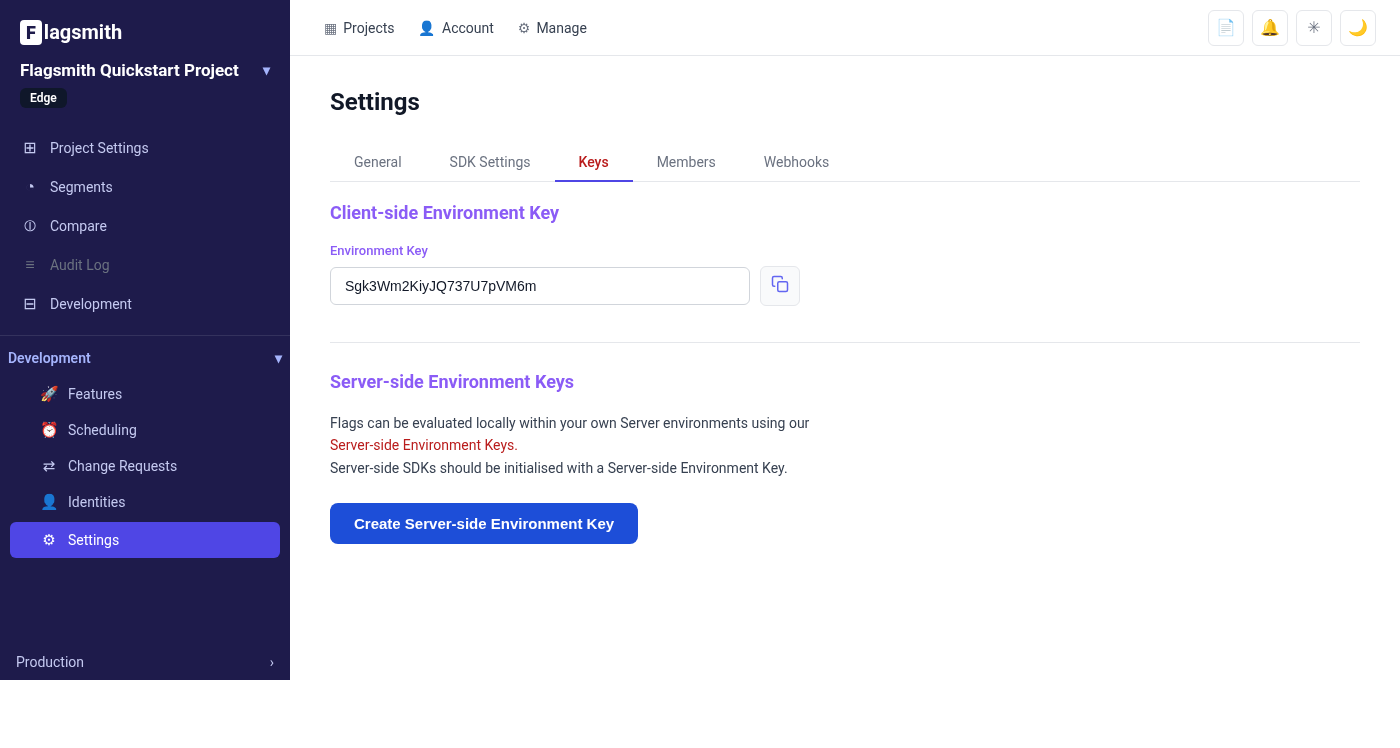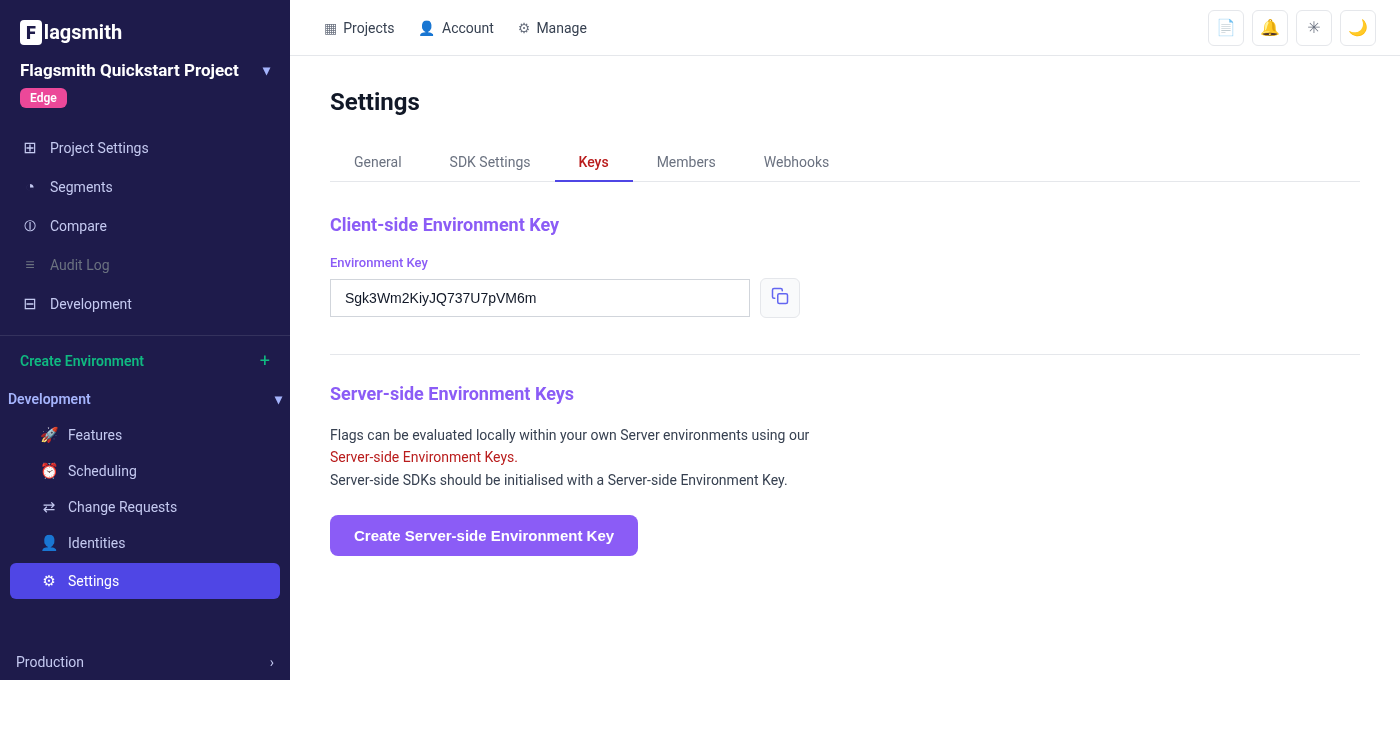--- a/index.html
+++ b/index.html
@@ -47,21 +47,21 @@
       align-items: center;
       justify-content: space-between;
       cursor: pointer;
     }
     .project-name .chevron {
       font-size: 14px;
       color: #a5b4fc;
     }
     .edge-badge {
       display: inline-block;
-      background: #ec4899;
+      background: #0f172a;
       color: #fff;
       font-size: 12px;
       font-weight: 600;
       padding: 3px 10px;
       border-radius: 6px;
       margin-top: 8px;
     }
     .sidebar-nav {
       padding: 8px 0;
     }
@@ -194,21 +194,21 @@
       font-size: 24px;
       font-weight: 700;
       color: #111827;
       margin-bottom: 28px;
     }
 
     
     .tabs {
       display: flex;
       border-bottom: 1px solid #e5e7eb;
-      margin-bottom: 32px;
+      margin-bottom: 20px;
     }
     .tab {
       padding: 10px 24px;
       font-size: 14px;
       color: #6b7280;
       cursor: pointer;
       border-bottom: 2px solid transparent;
       margin-bottom: -1px;
       white-space: nowrap;
     }
@@ -237,21 +237,21 @@
       display: flex;
       align-items: center;
       gap: 10px;
       margin-bottom: 36px;
     }
     .key-input {
       flex: 0 0 auto;
       width: 420px;
       padding: 10px 14px;
       border: 1px solid #d1d5db;
-      border-radius: 0;
+      border-radius: 6px;
       font-size: 14px;
       color: #111827;
       background: #fff;
       outline: none;
     }
     .copy-btn {
       width: 40px; height: 40px;
       border: 1px solid #e5e7eb;
       border-radius: 6px;
       display: flex; align-items: center; justify-content: center;
@@ -268,21 +268,21 @@
       color: #374151;
       line-height: 1.6;
       margin-bottom: 24px;
     }
     .section-desc a {
       color: #b91c1c;
       text-decoration: none;
     }
 
     .create-server-btn {
-      background: #8b5cf6;
+      background: #1d4ed8;
       color: #fff;
       border: none;
       border-radius: 8px;
       padding: 12px 24px;
       font-size: 15px;
       font-weight: 600;
       cursor: pointer;
       transition: background 0.15s;
     }
   </style>
@@ -322,24 +322,20 @@
       <span>Audit Log</span>
     </div>
     <div class="sidebar-nav-item">
       <span class="icon">⊟</span>
       <span>Development</span>
     </div>
   </div>
 
   <div class="sidebar-divider"></div>
 
-  <div class="create-env-row">
-    <span>Create Environment</span>
-    <span class="plus">+</span>
-  </div>
 
   <div class="env-group">
     <div class="env-header">
       <span>Development</span>
       <span>▾</span>
     </div>
     <div class="env-sub-item">
       <span class="icon">🚀</span>
       <span>Features</span>
     </div>

